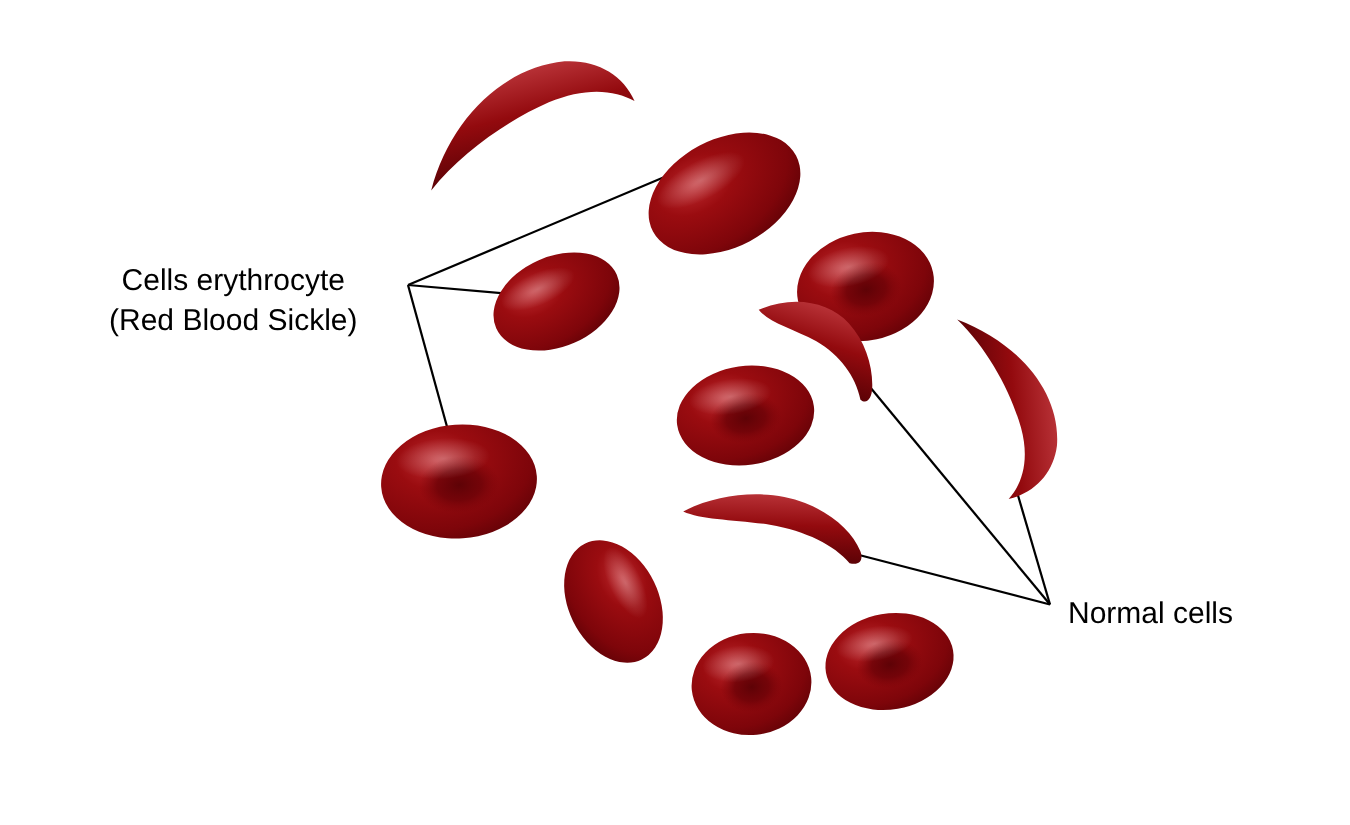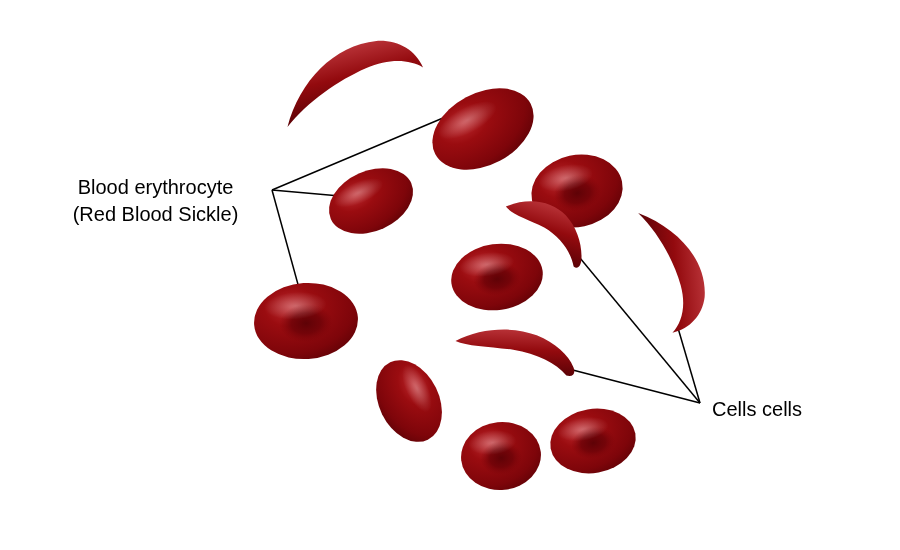--- a/index.html
+++ b/index.html
@@ -123,19 +123,19 @@
         </g>
         <g transform="translate(593 441) rotate(-10)">
           <ellipse rx="43" ry="32" fill="url(#g-face)"></ellipse>
           <ellipse cx="0" cy="1.92" rx="22.36" ry="16" fill="url(#g-dimple)"></ellipse>
           <ellipse cx="-7.739999999999999" cy="-13.44" rx="25.8" ry="11.52" fill="url(#g-hl)"></ellipse>
         </g>
       </g>
   </svg>
 
   <div class="label normal-label" style="color: rgb(0, 0, 0);">
-    <div>Blood erythrocyte</div>
+    <div>Cells erythrocyte</div>
     <div>(Red Blood Sickle)</div>
   </div>
 
-  <div class="label sickle-label" style="color: rgb(0, 0, 0);">Cells cells</div>
+  <div class="label sickle-label" style="color: rgb(0, 0, 0);">Normal cells</div>
 
 </div>
 
 </body></html>

